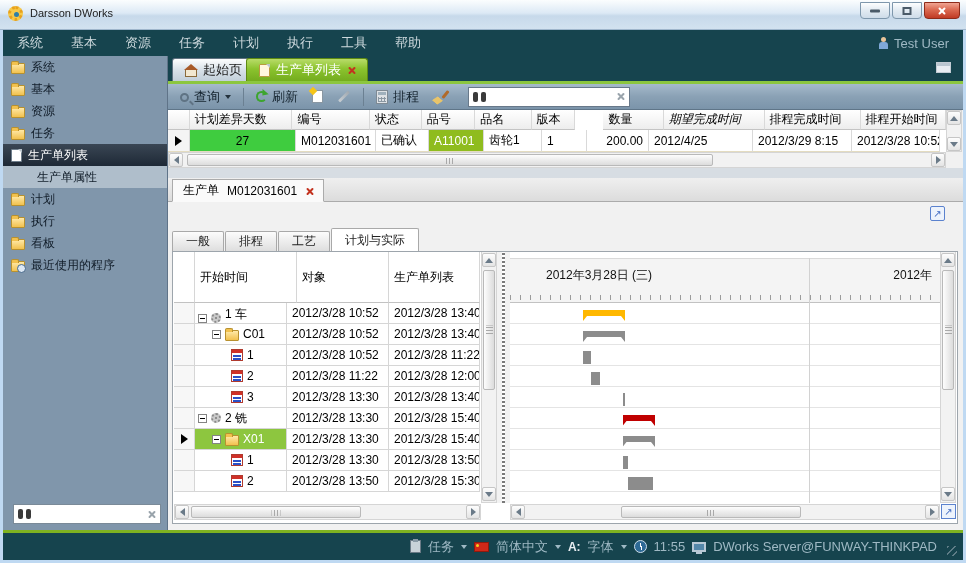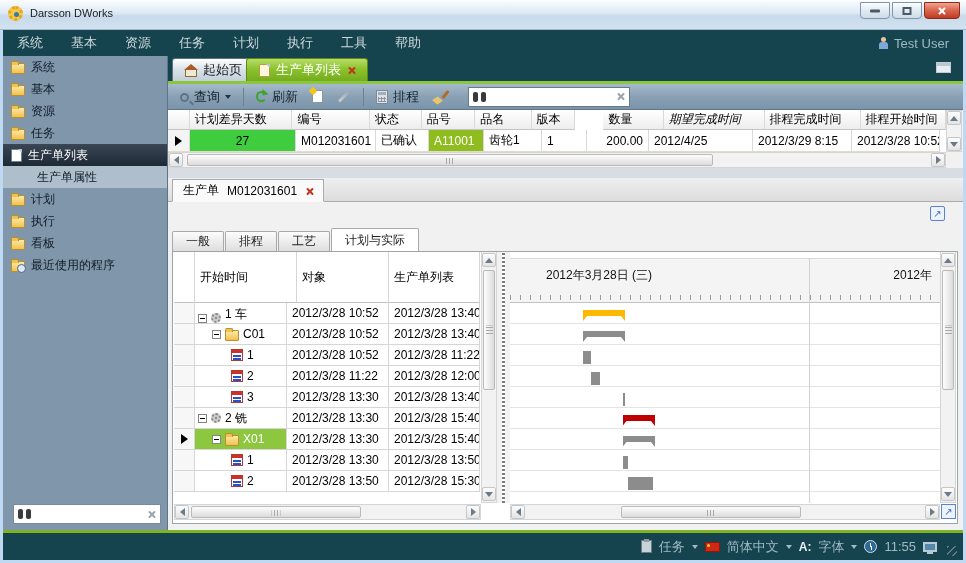--- a/index.html
+++ b/index.html
@@ -578,15 +578,16 @@
     <span class="caret" style="border-top-color:#9FB9C4;"></span>
     <span class="ic ic-flag"></span>
     <span>简体中文</span>
     <span class="caret" style="border-top-color:#9FB9C4;"></span>
     <span class="ic-fontA"><span>A:</span></span>
     <span>字体</span>
     <span class="caret" style="border-top-color:#9FB9C4;"></span>
     <span class="ic ic-clock"></span>
     <span>11:55</span>
     <span class="ic ic-monitor"></span>
+    <span>DWorks Server@FUNWAY-THINKPAD</span>
   </div>
   <div id="grip"></div>
 </div>
 
 </body></html>

